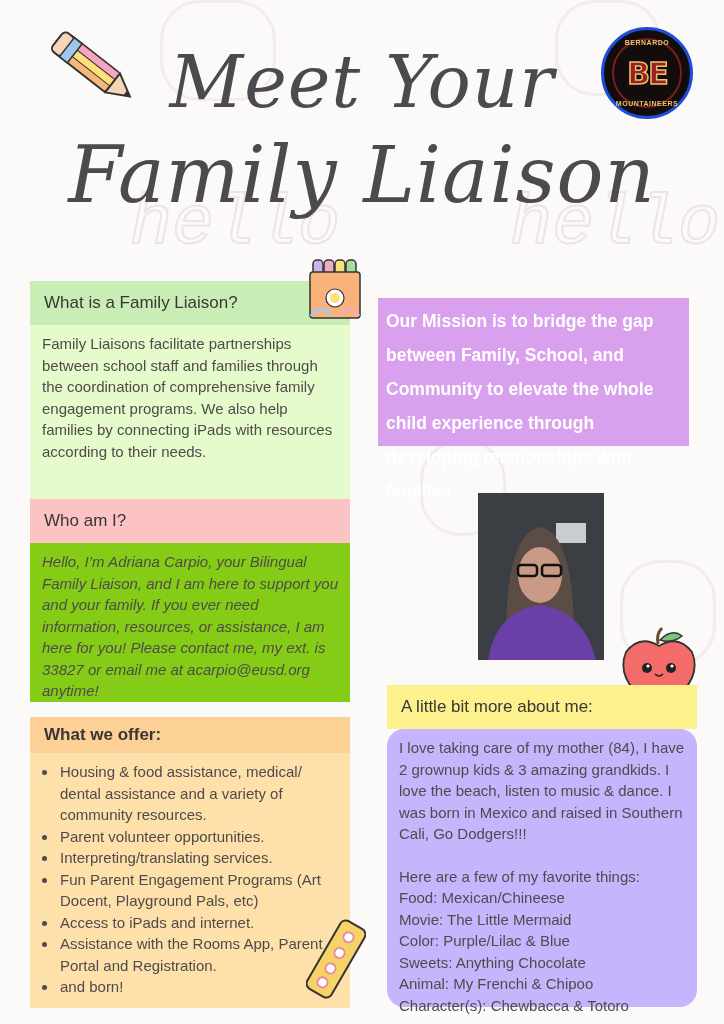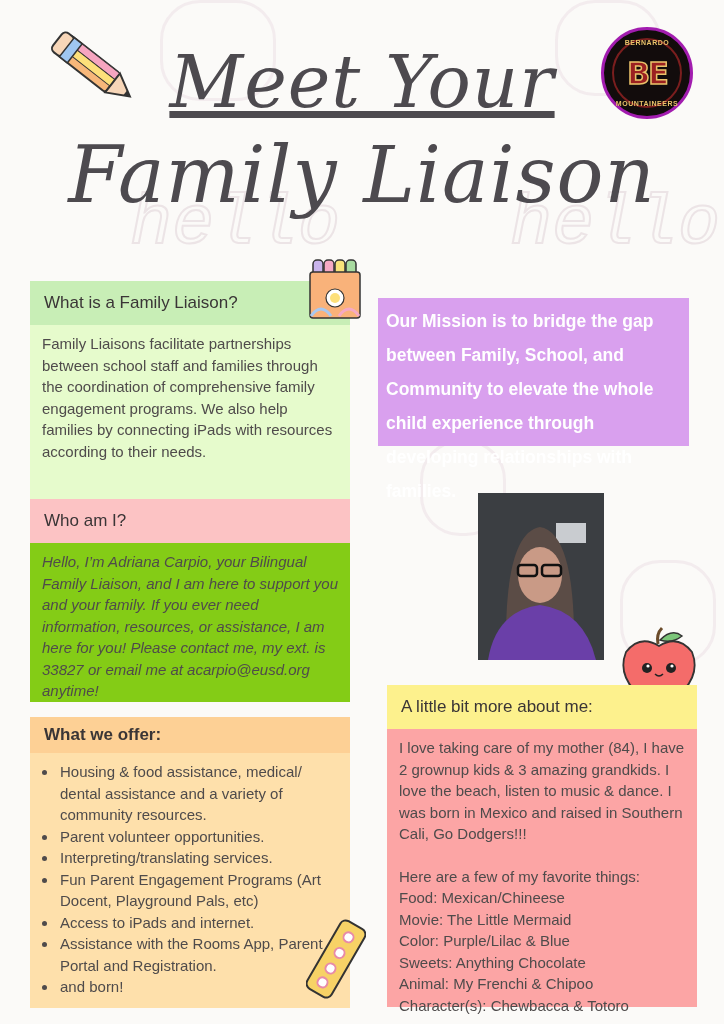--- a/index.html
+++ b/index.html
@@ -9,49 +9,49 @@
     font-family:"Liberation Sans", sans-serif;
     color:#4a4346;
   }
   .bg-doodle { position:absolute; border:3px solid #efe6ea; border-radius:40px; opacity:0.7; }
   .bg-hello { position:absolute; font-family:Liberation Mono, monospace; font-style:italic; font-size:70px; color:transparent; -webkit-text-stroke:2px #ece4e6; }
   .title {
     position:absolute; left:0; width:724px; text-align:center;
     font-family:"DejaVu Serif", serif; font-style:italic; color:#4d4a4f;
     letter-spacing:1px;
   }
-  .title.l1 { top:40px; font-size:72px;text-decoration:underline; }
+  .title.l1 { top:40px; font-size:72px; }
   .title.l2 { top:130px; font-size:78px; }
   .card { position:absolute; }
   .card .hdr { padding:0 14px; font-size:17px; color:#3a3536; display:flex; align-items:center; }
   .card .body { padding:8px 12px; font-size:15px; line-height:21.5px; color:#4f4b4b; }
   .green .hdr { background:#c8eeb6; height:44px; }
   .green .body { background:#e6fbcc; }
   .pink .hdr { background:#fcc3c4; height:44px; }
   .pink .body { background:#84cc16;font-style:italic; }
   .orange .hdr { background:#fdd095; height:36px;font-weight:bold; }
   .orange .body { background:#fee0ab; padding-left:12px; }
   .yellow .hdr { background:#fdf18d; height:44px; }
-  .yellow .body { background:#fca5a5; }
+  .yellow .body { background:#c4b5fd;border-radius:17px; }
   .mission {
     position:absolute; left:378px; top:298px; width:295px; height:136px;
     background:#d9a0ee; color:#ffffff; font-weight:bold; font-size:17.5px;
     line-height:34px; padding:6px 8px;
   }
   ul.offer { margin:0; padding:0 0 0 16px; }
   ul.offer li { margin:0; padding-left:2px; }
   .sticker { position:absolute; }
   .photo {
     position:absolute; left:478px; top:493px; width:126px; height:167px;
     background:linear-gradient(#2f3234 0 30%, #3a3d40 30% 100%);
     overflow:hidden;
   }
   .logo {
     position:absolute; left:601px; top:27px; width:92px; height:92px;
-    border-radius:50%; background:#120c0c; border:3px solid #a21caf;
+    border-radius:50%; background:#120c0c; border:3px solid #1d4ed8;
     box-sizing:border-box; display:flex; align-items:center; justify-content:center;
   }
   .logo .ring { position:absolute; inset:8px; border-radius:50%; border:2px solid #7a1e1e; }
   .logo .be { font-family:"DejaVu Sans", sans-serif; font-weight:bold; font-size:30px; color:#9b2121; -webkit-text-stroke:1.5px #e9c26a; letter-spacing:-2px; position:relative; }
   .logo .top, .logo .bot { position:absolute; font-size:7px; color:#e9c26a; font-weight:bold; letter-spacing:0.5px; }
   .logo .top { top:9px; }
   .logo .bot { bottom:9px; }
 </style>
 </head>
 <body>

